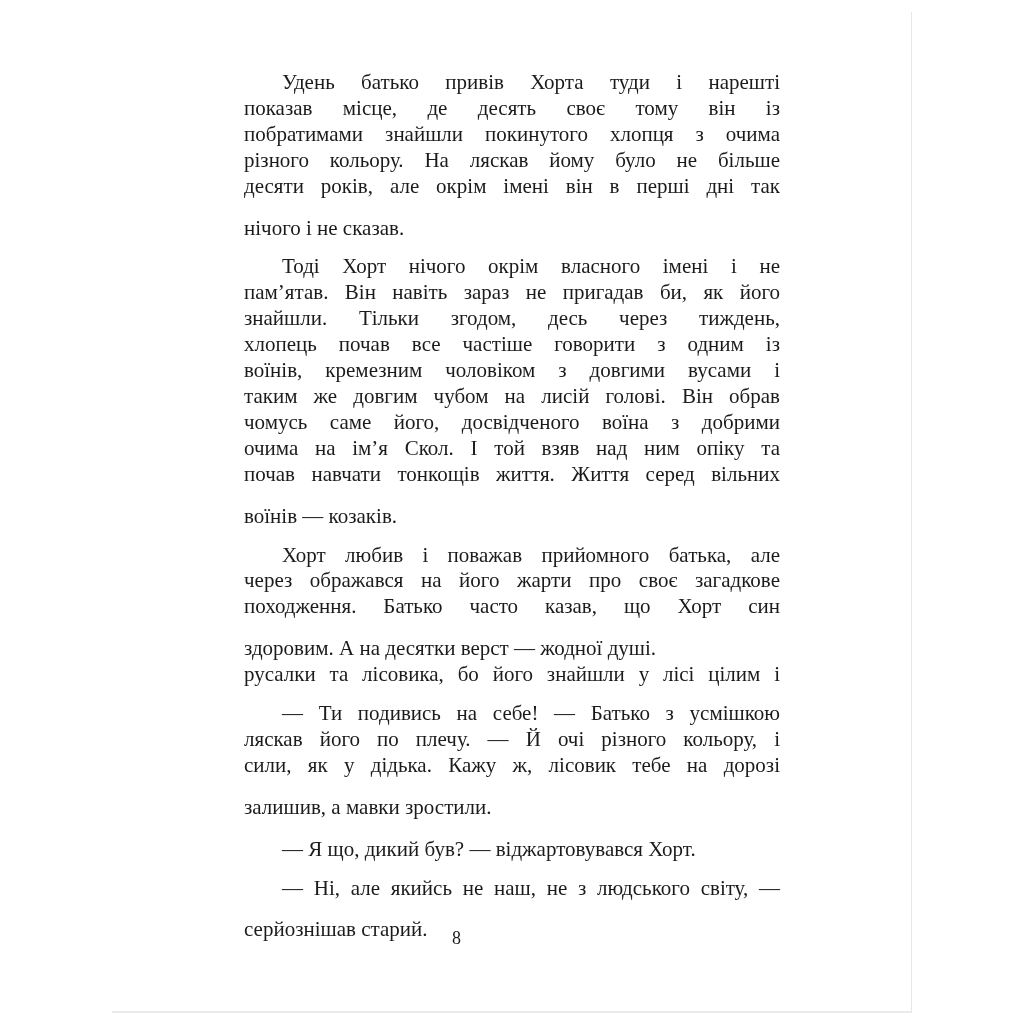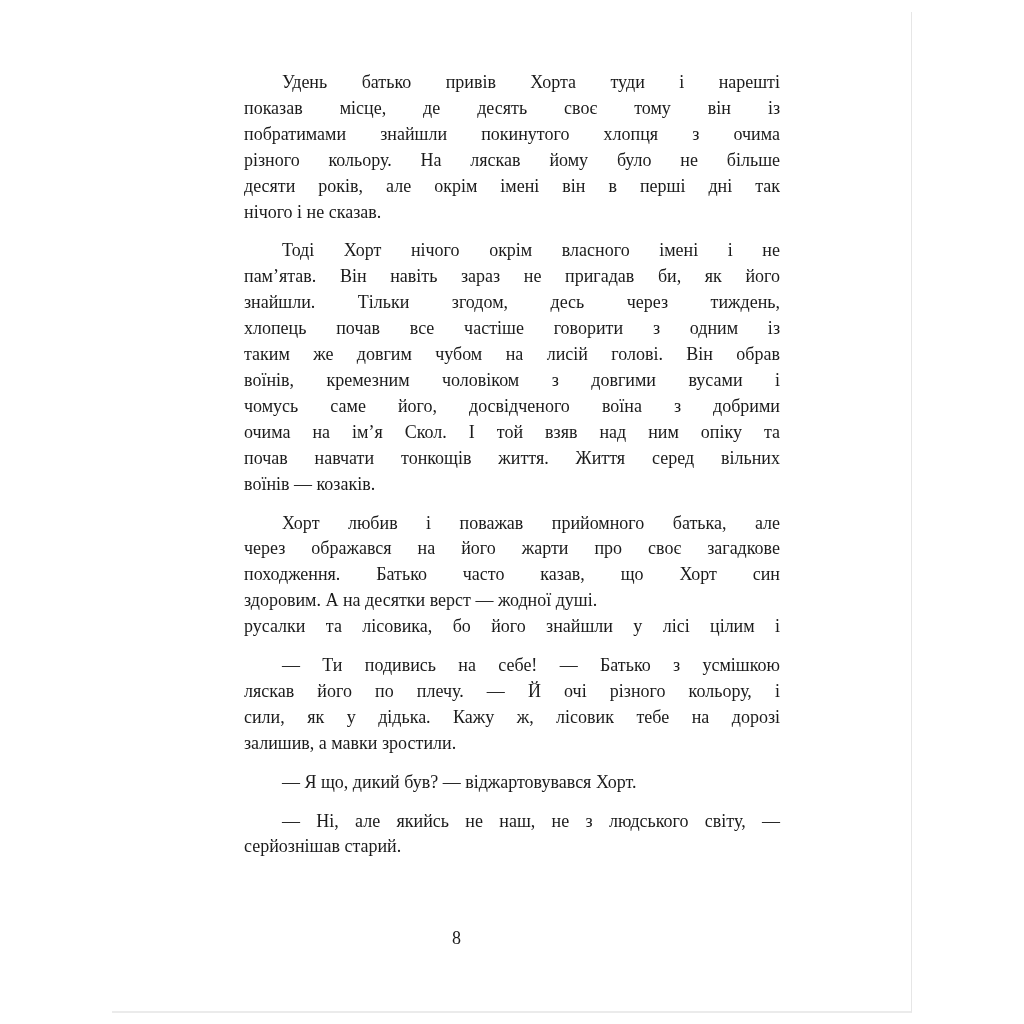--- a/index.html
+++ b/index.html
@@ -22,39 +22,40 @@
       background: #ffffff;
       border-right: 1px solid #e6e6e6;
       border-bottom: 2px solid #ebebeb;
     }
     .text-block {
       position: absolute;
       left: 132px;   
       top: 58px;
       width: 536px;
       font-family: "Liberation Serif", "DejaVu Serif", serif;
-      font-size: 18px;
+      font-size: 21px;
       line-height: 25.9px;
       color: #1b1b1b;
       text-align: justify;
       hyphens: none;
     }
     .text-block p {
       margin: 0 0 13px 0;
       text-indent: 38px;
       text-align: justify;
     }
     .text-block p .ln {
       display: block;
       text-align: justify;
       text-align-last: justify;
       white-space: nowrap;
     }
     .text-block p .ln.last {
       text-align-last: left;
+      margin-top: 16px;
     }
     .text-block p .ln.first {
       padding-left: 38px;
     }
     .text-block p {
       text-indent: 0;
     }
     .page-number {
       position: absolute;
       left: 0;
@@ -84,22 +85,22 @@
       <span class="ln">різного кольору. На ляскав йому було не більше</span>
       <span class="ln">десяти років, але окрім імені він в перші дні так</span>
       <span class="ln last">нічого і не сказав.</span>
     </p>
 
     <p>
       <span class="ln first">Тоді Хорт нічого окрім власного  імені і не</span>
       <span class="ln">пам’ятав. Він навіть зараз не пригадав би, як його</span>
       <span class="ln">знайшли. Тільки згодом, десь через тиждень,</span>
       <span class="ln">хлопець почав все частіше говорити з одним із</span>
+      <span class="ln">воїнів, кремезним чоловіком з довгими вусами і</span>
       <span class="ln">таким же довгим чубом на лисій голові. Він обрав</span>
-      <span class="ln">воїнів, кремезним чоловіком з довгими вусами і</span>
       <span class="ln">чомусь саме його, досвідченого воїна з добрими</span>
       <span class="ln">очима на ім’я Скол. І той взяв над ним опіку та</span>
       <span class="ln">почав навчати тонкощів життя. Життя серед вільних</span>
       <span class="ln last">воїнів —  козаків.</span>
     </p>
 
     <p>
       <span class="ln first">Хорт любив і поважав прийомного батька, але</span>
       <span class="ln">через ображався на його жарти про своє загадкове</span>
       <span class="ln">походження. Батько часто казав, що Хорт син</span>

